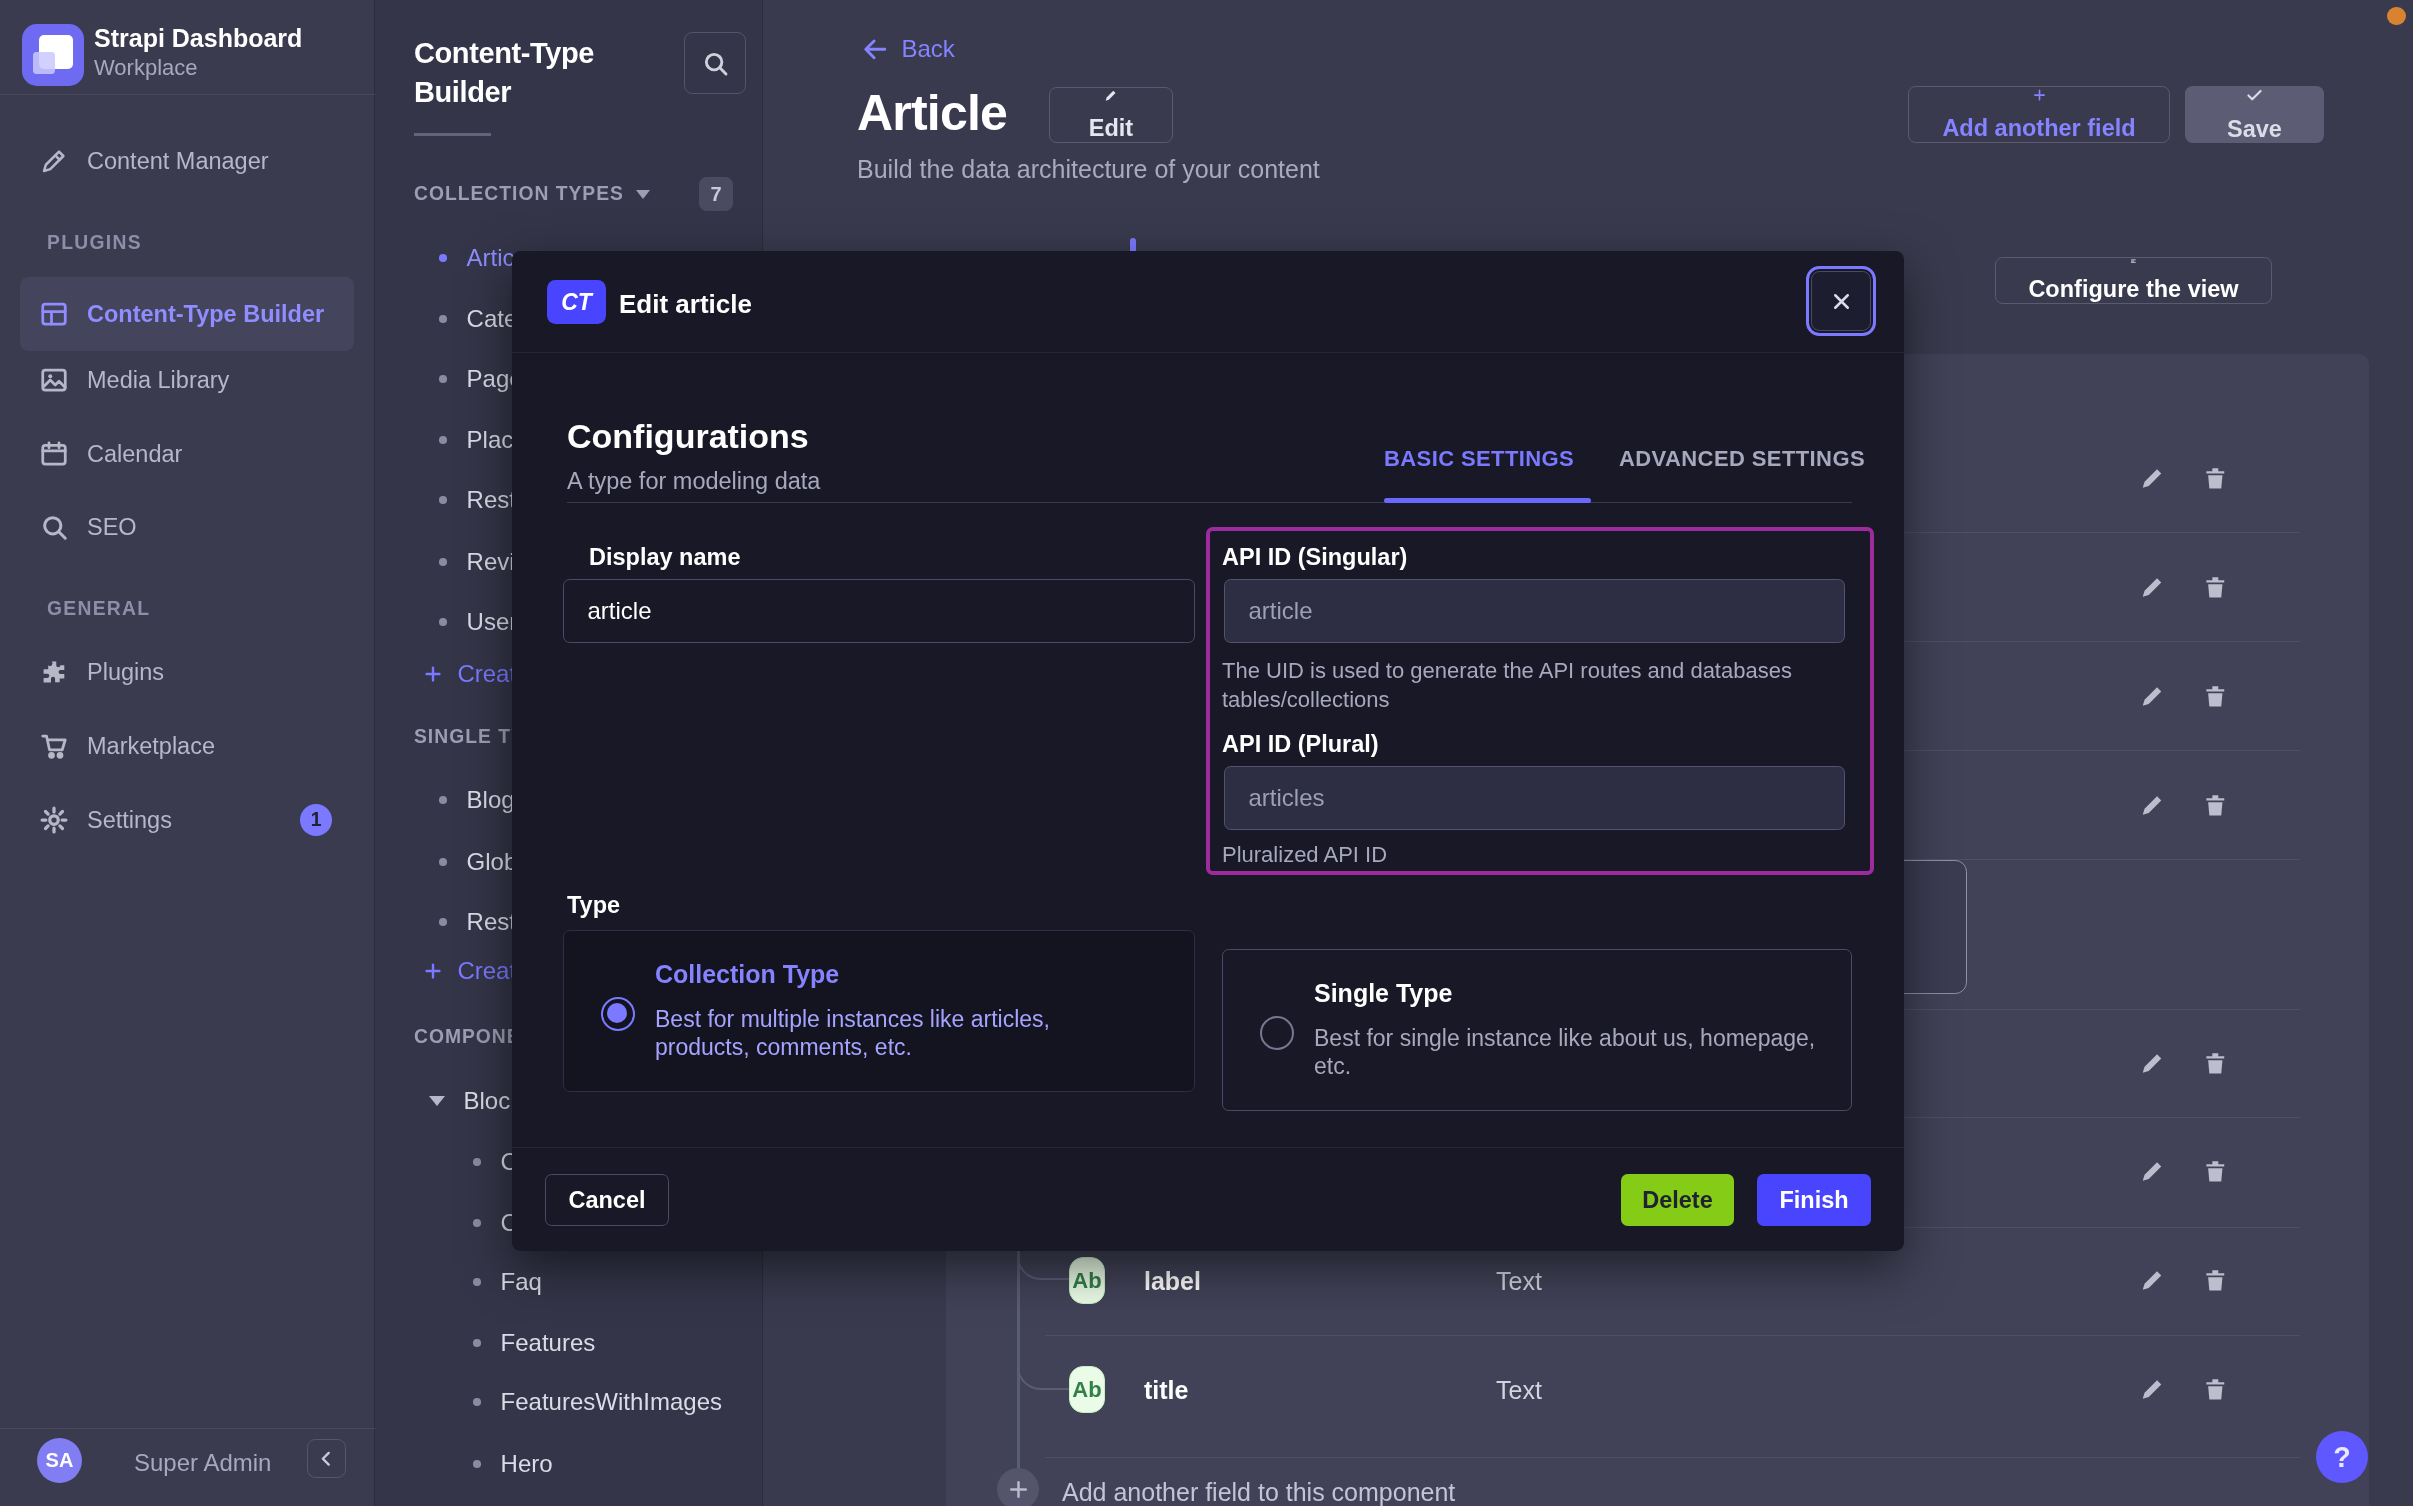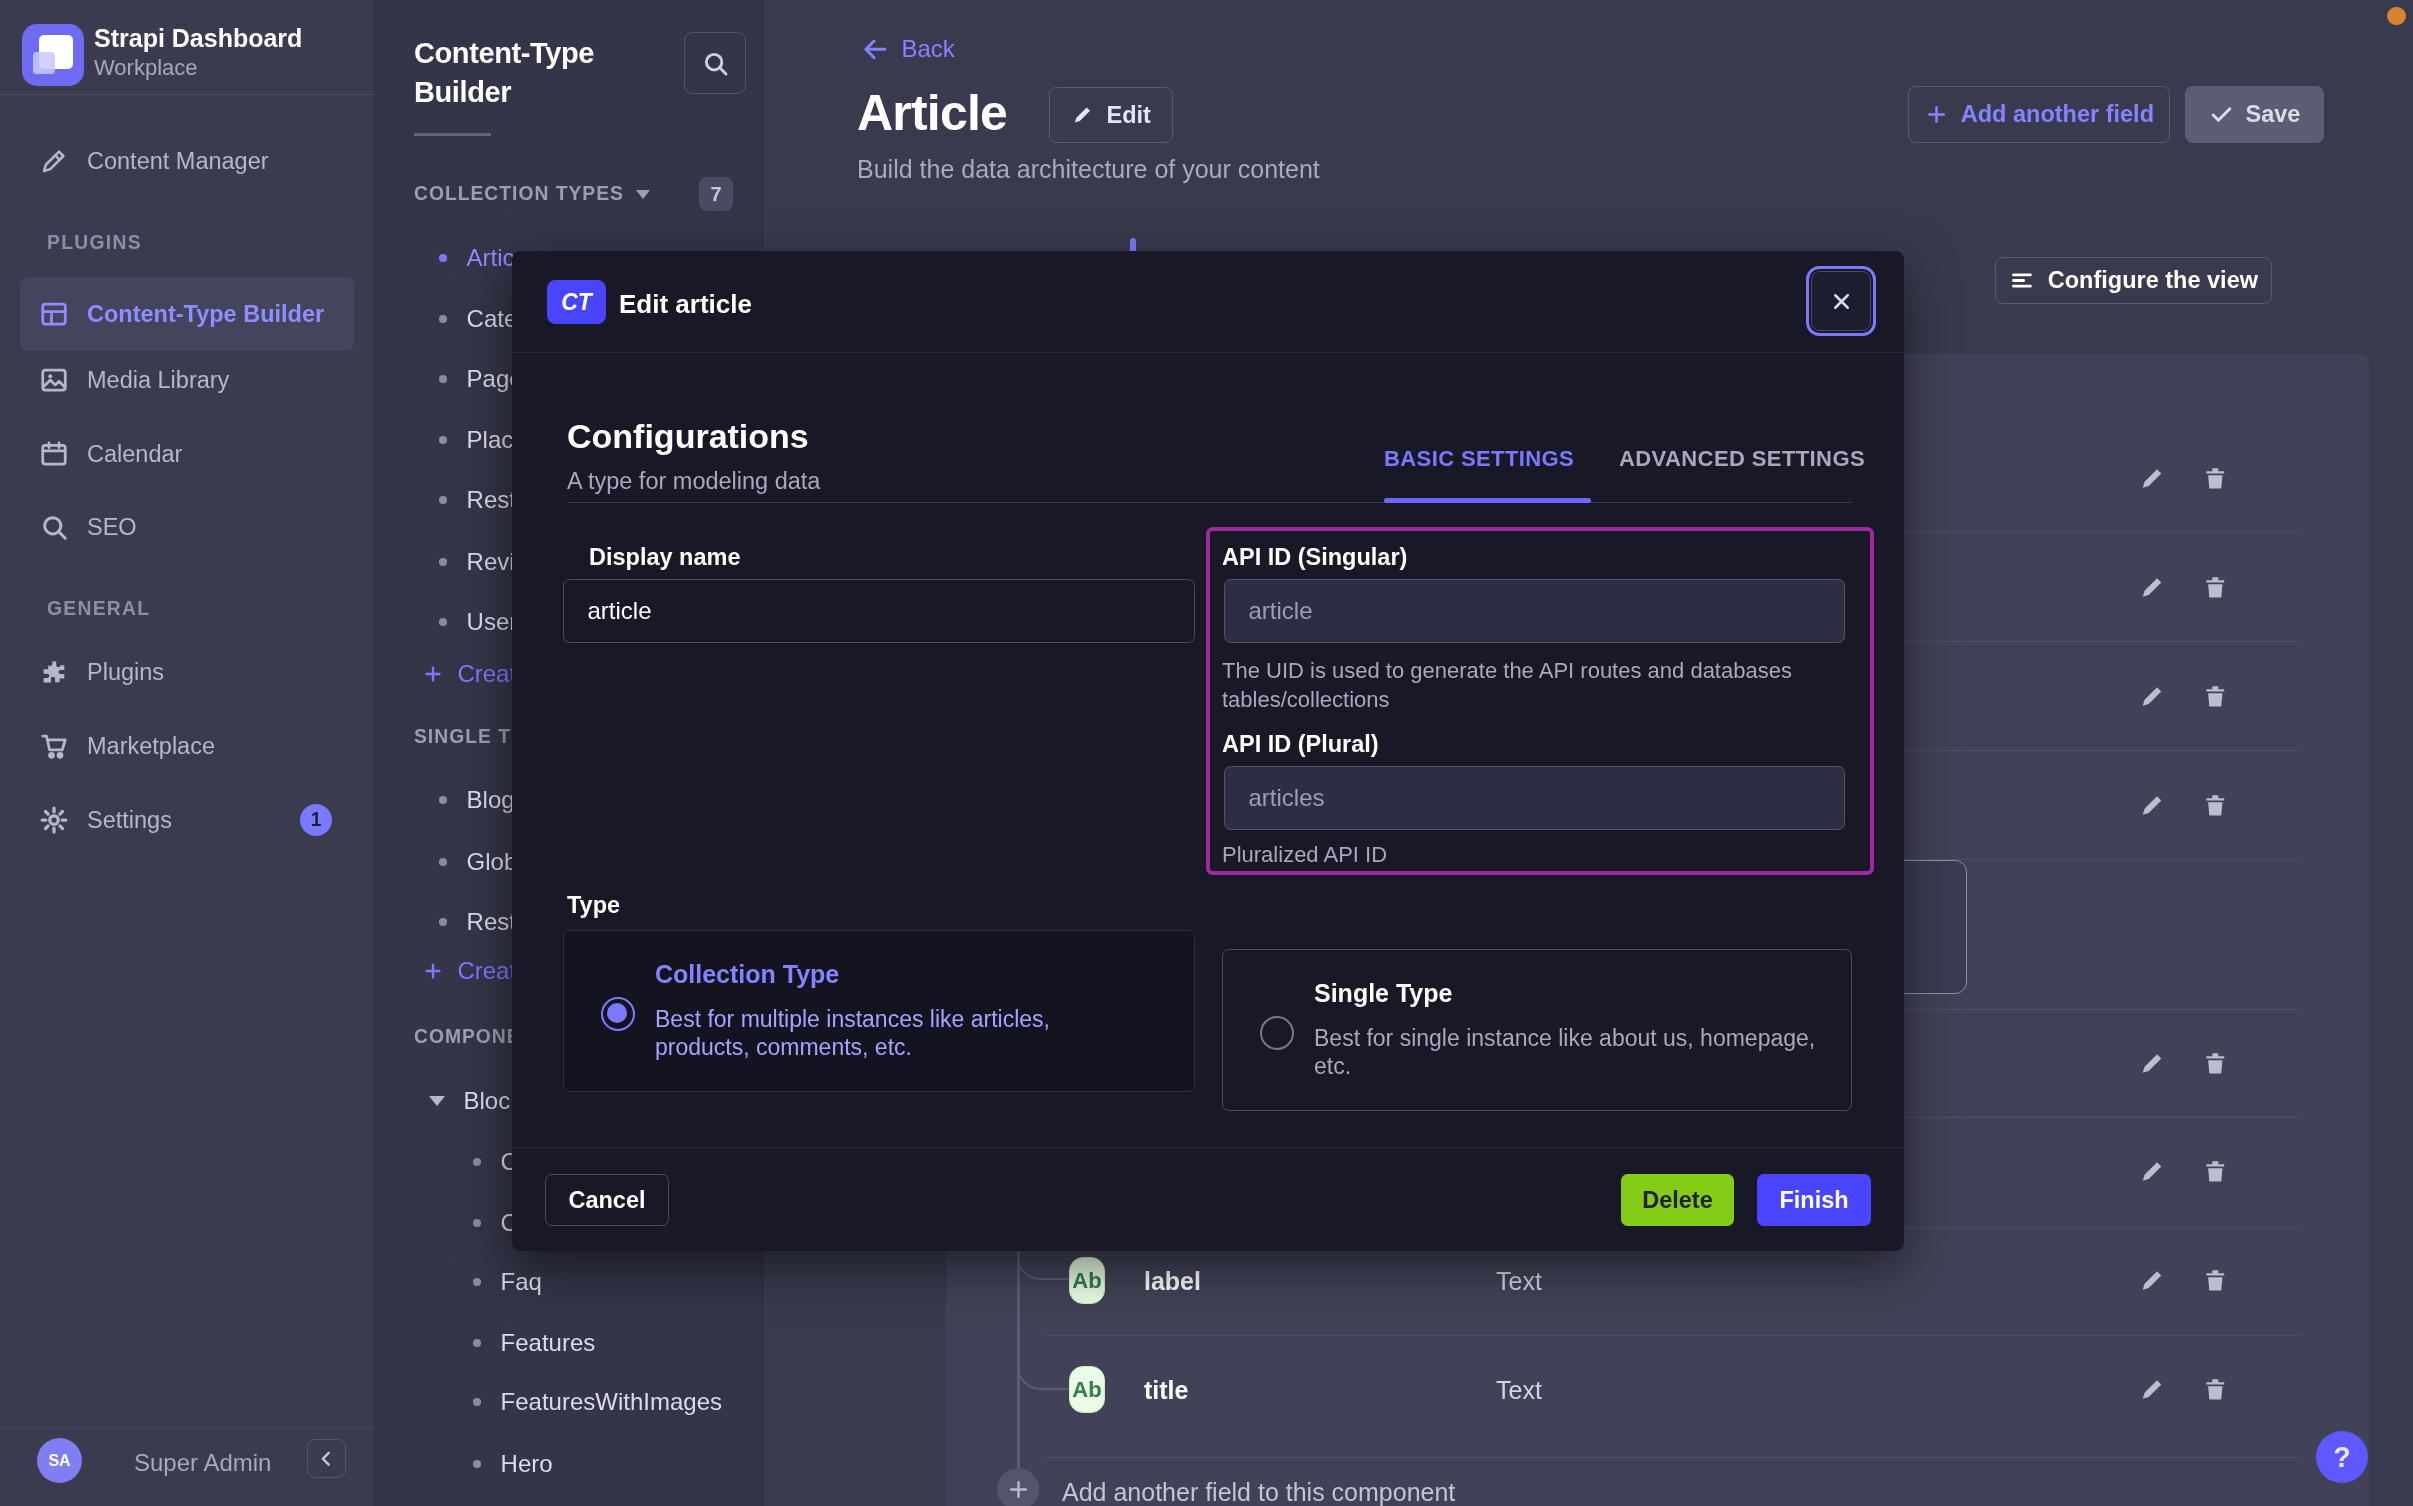--- a/index.html
+++ b/index.html
@@ -15,21 +15,21 @@
   .logo-sq1 { position:absolute; left:17px; top:11.8px; width:34px; height:34px; background:#fff; border-radius:5px; }
   .logo-sq2 { position:absolute; left:11px; top:28px; width:22px; height:22px; background:#c9c8ff; opacity:.85; border-radius:3.4px; }
   .app-title { left:94px; top:23.5px; font-size:25px; font-weight:bold; color:#ffffff; }
   .app-sub { left:94px; top:55px; font-size:22px; color:#a7a8be; }
   .side-div { left:0; width:375px; height:0.8px; background:#47485c; }
   .side-item { left:20px; width:334px; height:74px; border-radius:8.4px; display:flex; align-items:center; color:#b6b7c7; font-size:23.5px; }
   .side-item .ic { width:67px; display:flex; justify-content:center; }
   .side-item.active { background:#44455c; color:#8f8dff; font-weight:bold; }
   .sec-label { left:47px; font-size:19.3px; font-weight:bold; letter-spacing:1.3px; color:#8e8ea9; }
   .badge-pill { position:absolute; right:22px; width:32px; height:32px; border-radius:50%; background:#7b79ff; color:#212134; font-size:19.3px; font-weight:bold; display:flex; align-items:center; justify-content:center; }
-  .avatar { left:37px; top:1438px; width:45px; height:45px; border-radius:50%; background:#807ef2; display:flex; align-items:center; justify-content:center; font-size:16px; font-weight:bold; color:#fff; }
+  .avatar { left:37px; top:1438px; width:45px; height:45px; border-radius:50%; background:#807ef2; display:flex; align-items:center; justify-content:center; font-size:20px; font-weight:bold; color:#fff; }
   .user-name { left:134px; top:1449px; font-size:24px; color:#a7a8be; }
   .collapse-btn { left:307px; top:1439px; width:39px; height:39px; border:0.8px solid #56576b; border-radius:8.4px; display:flex; align-items:center; justify-content:center; color:#c9cad8; }
 
   
   #subnav { left:375px; top:0; width:388px; height:1507px; background:#343548; border-right:0.8px solid #2c2c3e; }
   .subnav-title { left:39px; top:34px; width:252px; font-size:29px; font-weight:bold; line-height:39px; color:#fff; letter-spacing:-0.4px; }
   .search-btn { left:309px; top:32px; width:62px; height:62px; border:0.8px solid #54556b; border-radius:8.4px; display:flex; align-items:center; justify-content:center; color:#d0d1dd; }
   .title-underline { left:39px; top:133px; width:77px; height:2.5px; background:#63647a; }
   .group-label { left:39px; font-size:19.3px; font-weight:bold; letter-spacing:1px; color:#9d9eb3; display:flex; align-items:center; gap:11.8px; }
   .tri-down { width:0; height:0; border-left:7.6px solid transparent; border-right:7.6px solid transparent; border-top:9.2px solid #9d9eb3; }
@@ -39,21 +39,21 @@
   .sn-item.active { color:#8f8dff; }
   .sn-item.active .bullet { background:#7b79ff; }
   .sn-create { left:47px; display:flex; align-items:center; gap:13.4px; color:#7b79ff; font-size:24px; }
   .sn-sub { padding-left:34px; }
   .chev-down { width:0; height:0; border-left:8.4px solid transparent; border-right:8.4px solid transparent; border-top:10px solid #b6b7c7; margin:0 18.5px 0 15px; }
   .sn-scroll { left:755px; top:238px; width:5.9px; height:131px; background:#7b79ff; border-radius:3.4px; }
 
   
   .back-link { left:861px; top:35px; display:flex; align-items:center; gap:11.8px; color:#8583ff; font-size:24px; }
   .page-title { left:857px; top:84px; font-size:50px; font-weight:bold; letter-spacing:-0.8px; color:#fff; }
-  .btn { border-radius:7.6px; display:flex; align-items:center; justify-content:center; gap:11.8px; font-size:23.5px; font-weight:bold; }
+  .btn { border-radius:7.6px; display:flex; align-items:center; justify-content:center; gap:11.8px; font-size:23.5px; font-weight:bold;flex-direction:column; }
   .btn-outline { border:0.8px solid #5a5b70; color:#e6e6f0; background:transparent; }
   .edit-btn { left:1049px; top:87px; width:124px; height:56px; }
   .page-sub { left:857px; top:155px; font-size:25px; color:#a9aabc; }
   .addfield-btn { left:1908px; top:86px; width:262px; height:57px; color:#8583ff; }
   .save-btn { left:2185px; top:86px; width:139px; height:57px; background:#5c5d75; color:#dcdce8; }
   .configure-btn { left:1995px; top:257px; width:277px; height:47px; color:#fff; }
 
   
   #card { left:946px; top:354px; width:1423px; height:1152px; background:#414257; border-radius:10px 10px 0 0; }
   .row-div { position:absolute; left:99px; width:1255px; height:0.8px; background:#4e4f66; }

